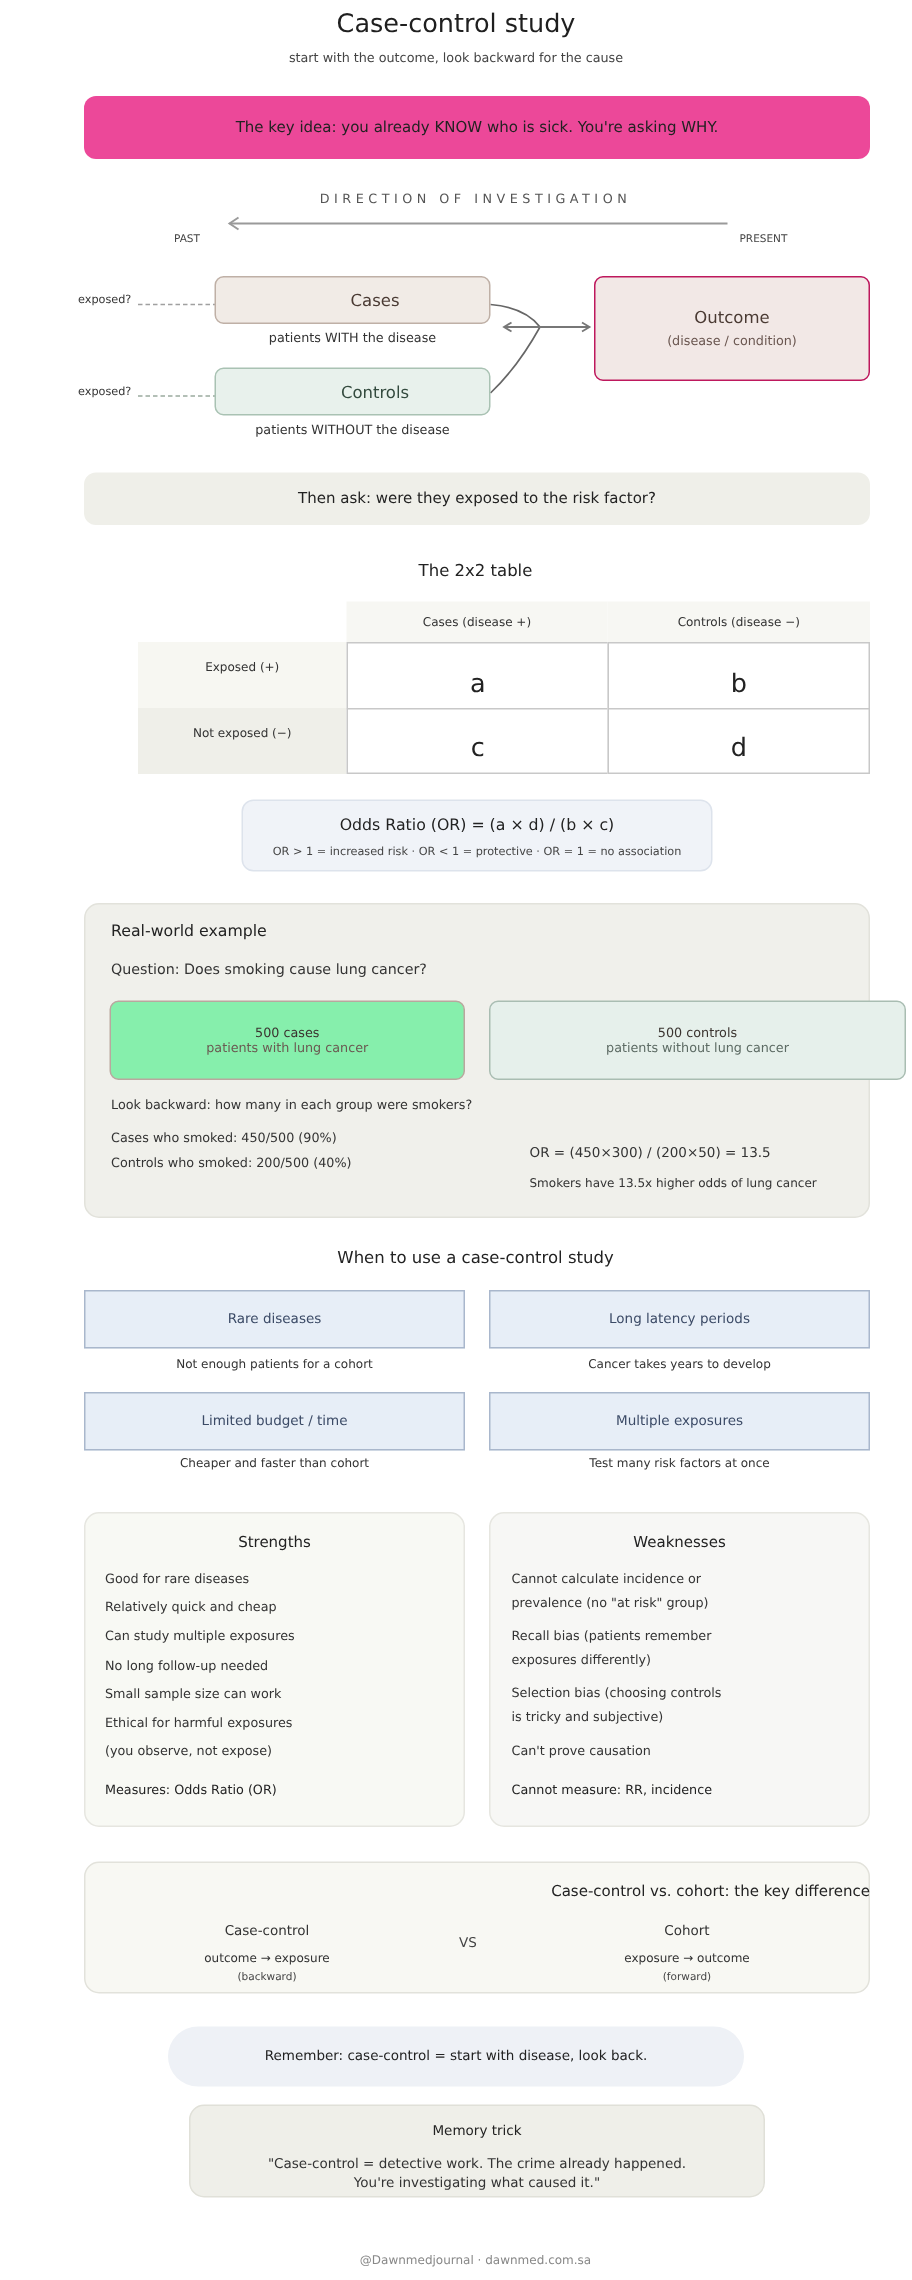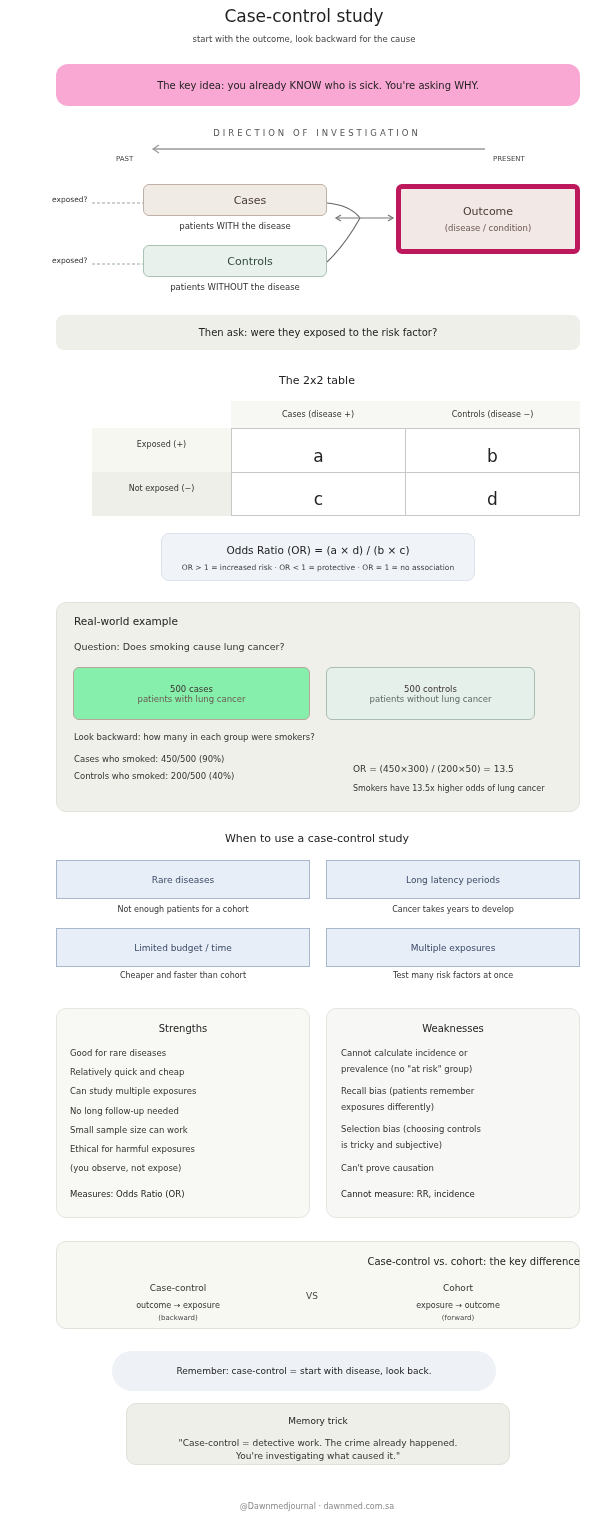--- a/index.html
+++ b/index.html
@@ -4,31 +4,31 @@
 <style>
   * { box-sizing: border-box; margin: 0; padding: 0; }
   html, body { width: 608px; height: 1520px; background: #ffffff; overflow: hidden; }
   body { font-family: "DejaVu Sans", "Liberation Sans", sans-serif; color: #2b2b2b; position: relative; }
   .abs { position: absolute; }
 
   #title { left: 0; width: 608px; top: 6px; font-size: 17px; font-weight: 500; color: #1f1f1f; text-align: center; }
   #subtitle { left: 0; width: 608px; top: 34px; font-size: 8.5px; color: #444; text-align: center; }
 
   .banner { border-radius: 8px; display: flex; align-items: center; justify-content: center; font-size: 10px; color: #222; }
-  #key-idea { left: 56px; top: 64px; width: 524px; height: 42px; background: #f9a8d4; border-radius: 12px; }
+  #key-idea { left: 56px; top: 64px; width: 524px; height: 42px; background: #ec4899; }
   #then-ask { left: 56px; top: 315px; width: 524px; height: 35px; background: #efefe9; }
 
   #dir-label { left: 0; width: 634px; top: 128px; font-size: 8.5px; letter-spacing: 3px; color: #555; text-align: center; }
   #past-label { left: 116px; top: 155px; font-size: 7px; color: #444; }
   #present-label { left: 493px; top: 155px; font-size: 7px; color: #444; }
 
   .box { border-radius: 6px; display: flex; align-items: center; justify-content: center; flex-direction: column; }
   #cases-box { left: 143px; top: 184px; width: 184px; height: 32px; background: #f1ebe6; border: 1px solid #bfb0a6; }
   #controls-box { left: 143px; top: 245px; width: 184px; height: 32px; background: #e8f1ec; border: 1px solid #a9c2b3; }
-  #outcome-box { left: 396px; top: 184px; width: 184px; height: 70px; background: #f2e8e6; border: 5px solid #be185d; }
+  #outcome-box { left: 396px; top: 184px; width: 184px; height: 70px; background: #f2e8e6; border: 1px solid #be185d; }
   .box-title { font-size: 11px; color: #4a3a33; }
   #controls-box .box-title { color: #334a3e; }
   .box-sub { font-size: 8.5px; color: #6a5650; margin-top: 5px; }
   .below-label { font-size: 8.5px; color: #333; text-align: center; }
   #cases-sub { left: 143px; width: 184px; top: 221px; }
   #controls-sub { left: 143px; width: 184px; top: 282px; }
   .exposed-q { font-size: 7.5px; color: #333; }
   #exp1 { left: 52px; top: 195px; }
   #exp2 { left: 52px; top: 256px; }
 
@@ -40,21 +40,21 @@
   .cell { background: #fff; border: 1px solid #c8c8c8; display: flex; align-items: flex-end; justify-content: center; padding-bottom: 6px; font-size: 17px; color: #222; }
 
   #or-box { left: 161px; top: 533px; width: 314px; height: 48px; background: #f0f3f8; border: 1px solid #dde3ec; border-radius: 8px; }
   #or-formula { left: 161px; width: 314px; top: 544px; font-size: 10.5px; color: #222; text-align: center; }
   #or-legend { left: 161px; width: 314px; top: 563px; font-size: 7.5px; color: #444; text-align: center; }
 
   #example-card { left: 56px; top: 602px; width: 524px; height: 210px; background: #f0f0eb; border: 1px solid #e2e2db; border-radius: 10px; }
   #ex-title { left: 74px; top: 615px; font-size: 10.5px; color: #222; font-weight: 500; }
   #ex-question { left: 74px; top: 641px; font-size: 9.5px; color: #333; }
   #ex-cases { left: 73px; top: 667px; width: 237px; height: 53px; background: #86efac; border: 1px solid #b9a79e; }
-  #ex-controls { left: 326px; top: 667px; width: 209px; height: 53px; background: #e6f0eb; border: 1px solid #a9bdb2; }
+  #ex-controls { left: 326px; top: 667px; width: 278px; height: 53px; background: #e6f0eb; border: 1px solid #a9bdb2; }
   .ex-box-title { font-size: 8.5px; color: #3a332f; }
   .ex-box-sub { font-size: 8.5px; color: #6a5a52; margin-top: 0; }
   #ex-controls .ex-box-sub { color: #5d6b64; }
   #ex-look { left: 74px; top: 732px; font-size: 8.5px; color: #333; }
   #ex-cases-smoked { left: 74px; top: 754px; font-size: 8.5px; color: #333; }
   #ex-controls-smoked { left: 74px; top: 771px; font-size: 8.5px; color: #333; }
   #ex-or { left: 353px; top: 764px; font-size: 9px; color: #333; }
   #ex-or-note { left: 353px; top: 784px; font-size: 8px; color: #333; }
 
   #when-title { left: 0; width: 634px; top: 832px; font-size: 11px; color: #222; text-align: center; font-weight: 500; }

